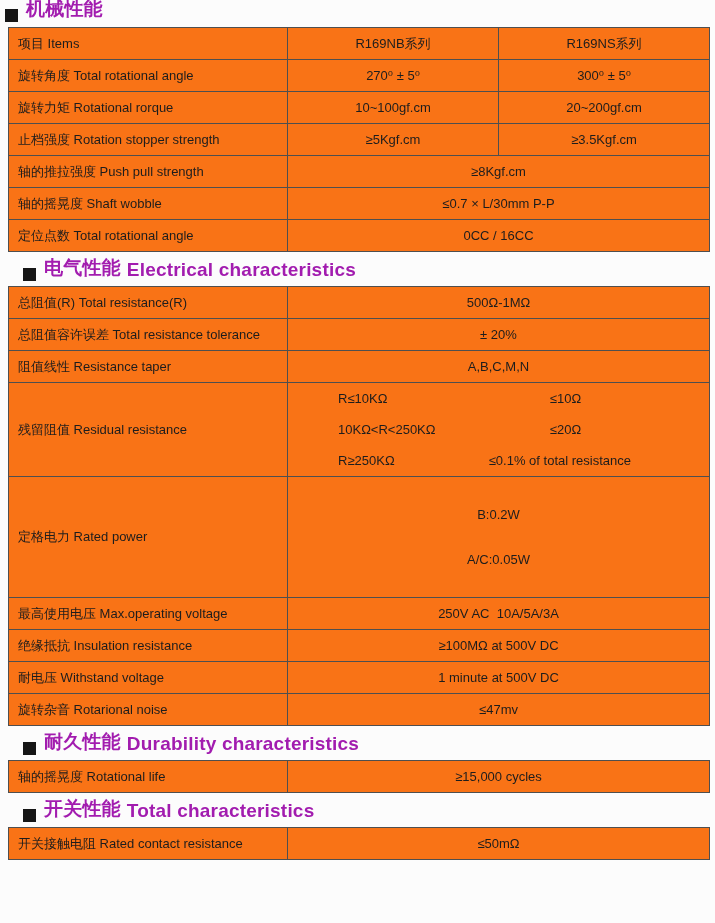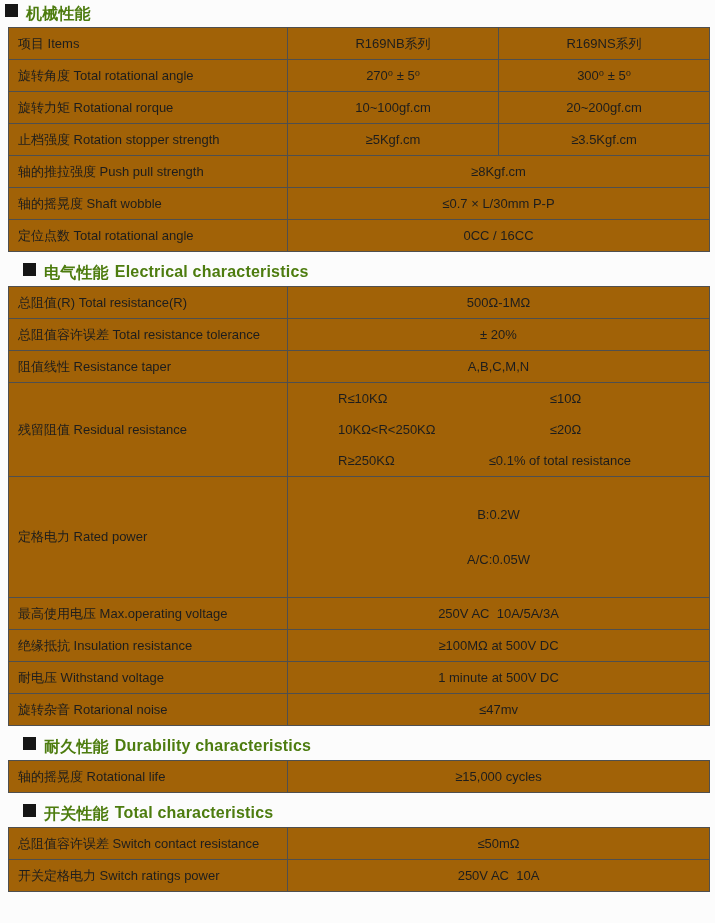--- a/index.html
+++ b/index.html
@@ -5,32 +5,32 @@
   html,body{margin:0;padding:0;}
   body{
     width:715px;height:923px;
     background:#fcfcfc;
     color:#1d1d1d;
     font-family:"Liberation Sans","DejaVu Sans",sans-serif;
     -webkit-font-smoothing:antialiased;
   }
   .page{padding-top:4px;}
   .section-title{
-    display:flex;align-items:flex-start;
+    display:flex;align-items:flex-end;
     margin:0 0 0 5px;height:18px;
-    font-size:16px;font-weight:bold;color:#4d7c0f;
+    font-size:19px;font-weight:bold;color:#a21caf;
     letter-spacing:.2px;
   }
   .section-title.gap{margin-top:11px;padding-left:18px;}
   .sq{width:13px;height:13px;background:#161616;margin-right:8px;flex:none;}
   .ten{margin-left:6px;}
   table{
     border-collapse:collapse;table-layout:fixed;
     width:701px;margin:5px 0 0 8px;
-    background:#a16207;
+    background:#f97316;
   }
   td{
     border:1px solid #4f4f4f;
     font-size:13px;height:31px;
     padding:0;vertical-align:middle;color:#1d1d1d;
   }
   td.lbl{padding-left:9px;text-align:left;white-space:nowrap;overflow:hidden;}
   td.val{text-align:center;white-space:pre-wrap;}
   col.c1{width:279px;}
   col.c2{width:211px;}
@@ -188,24 +188,20 @@
     <span class="ten">Total characteristics</span>
   </div>
 
   <table>
     <colgroup>
         <col class="c1">
         <col class="cw">
       </colgroup>
     <tbody>
         <tr>
-      <td class="lbl">总阻值容许误差 Switch contact resistance</td>
+      <td class="lbl">开关接触电阻 Rated contact resistance</td>
       <td class="val">≤50mΩ</td>
     </tr>
-    <tr>
-      <td class="lbl">开关定格电力 Switch ratings power</td>
-      <td class="val">250V AC  10A</td>
-    </tr>
 
   </tbody>
     </table>
 
 </div>
 
 </body></html>

